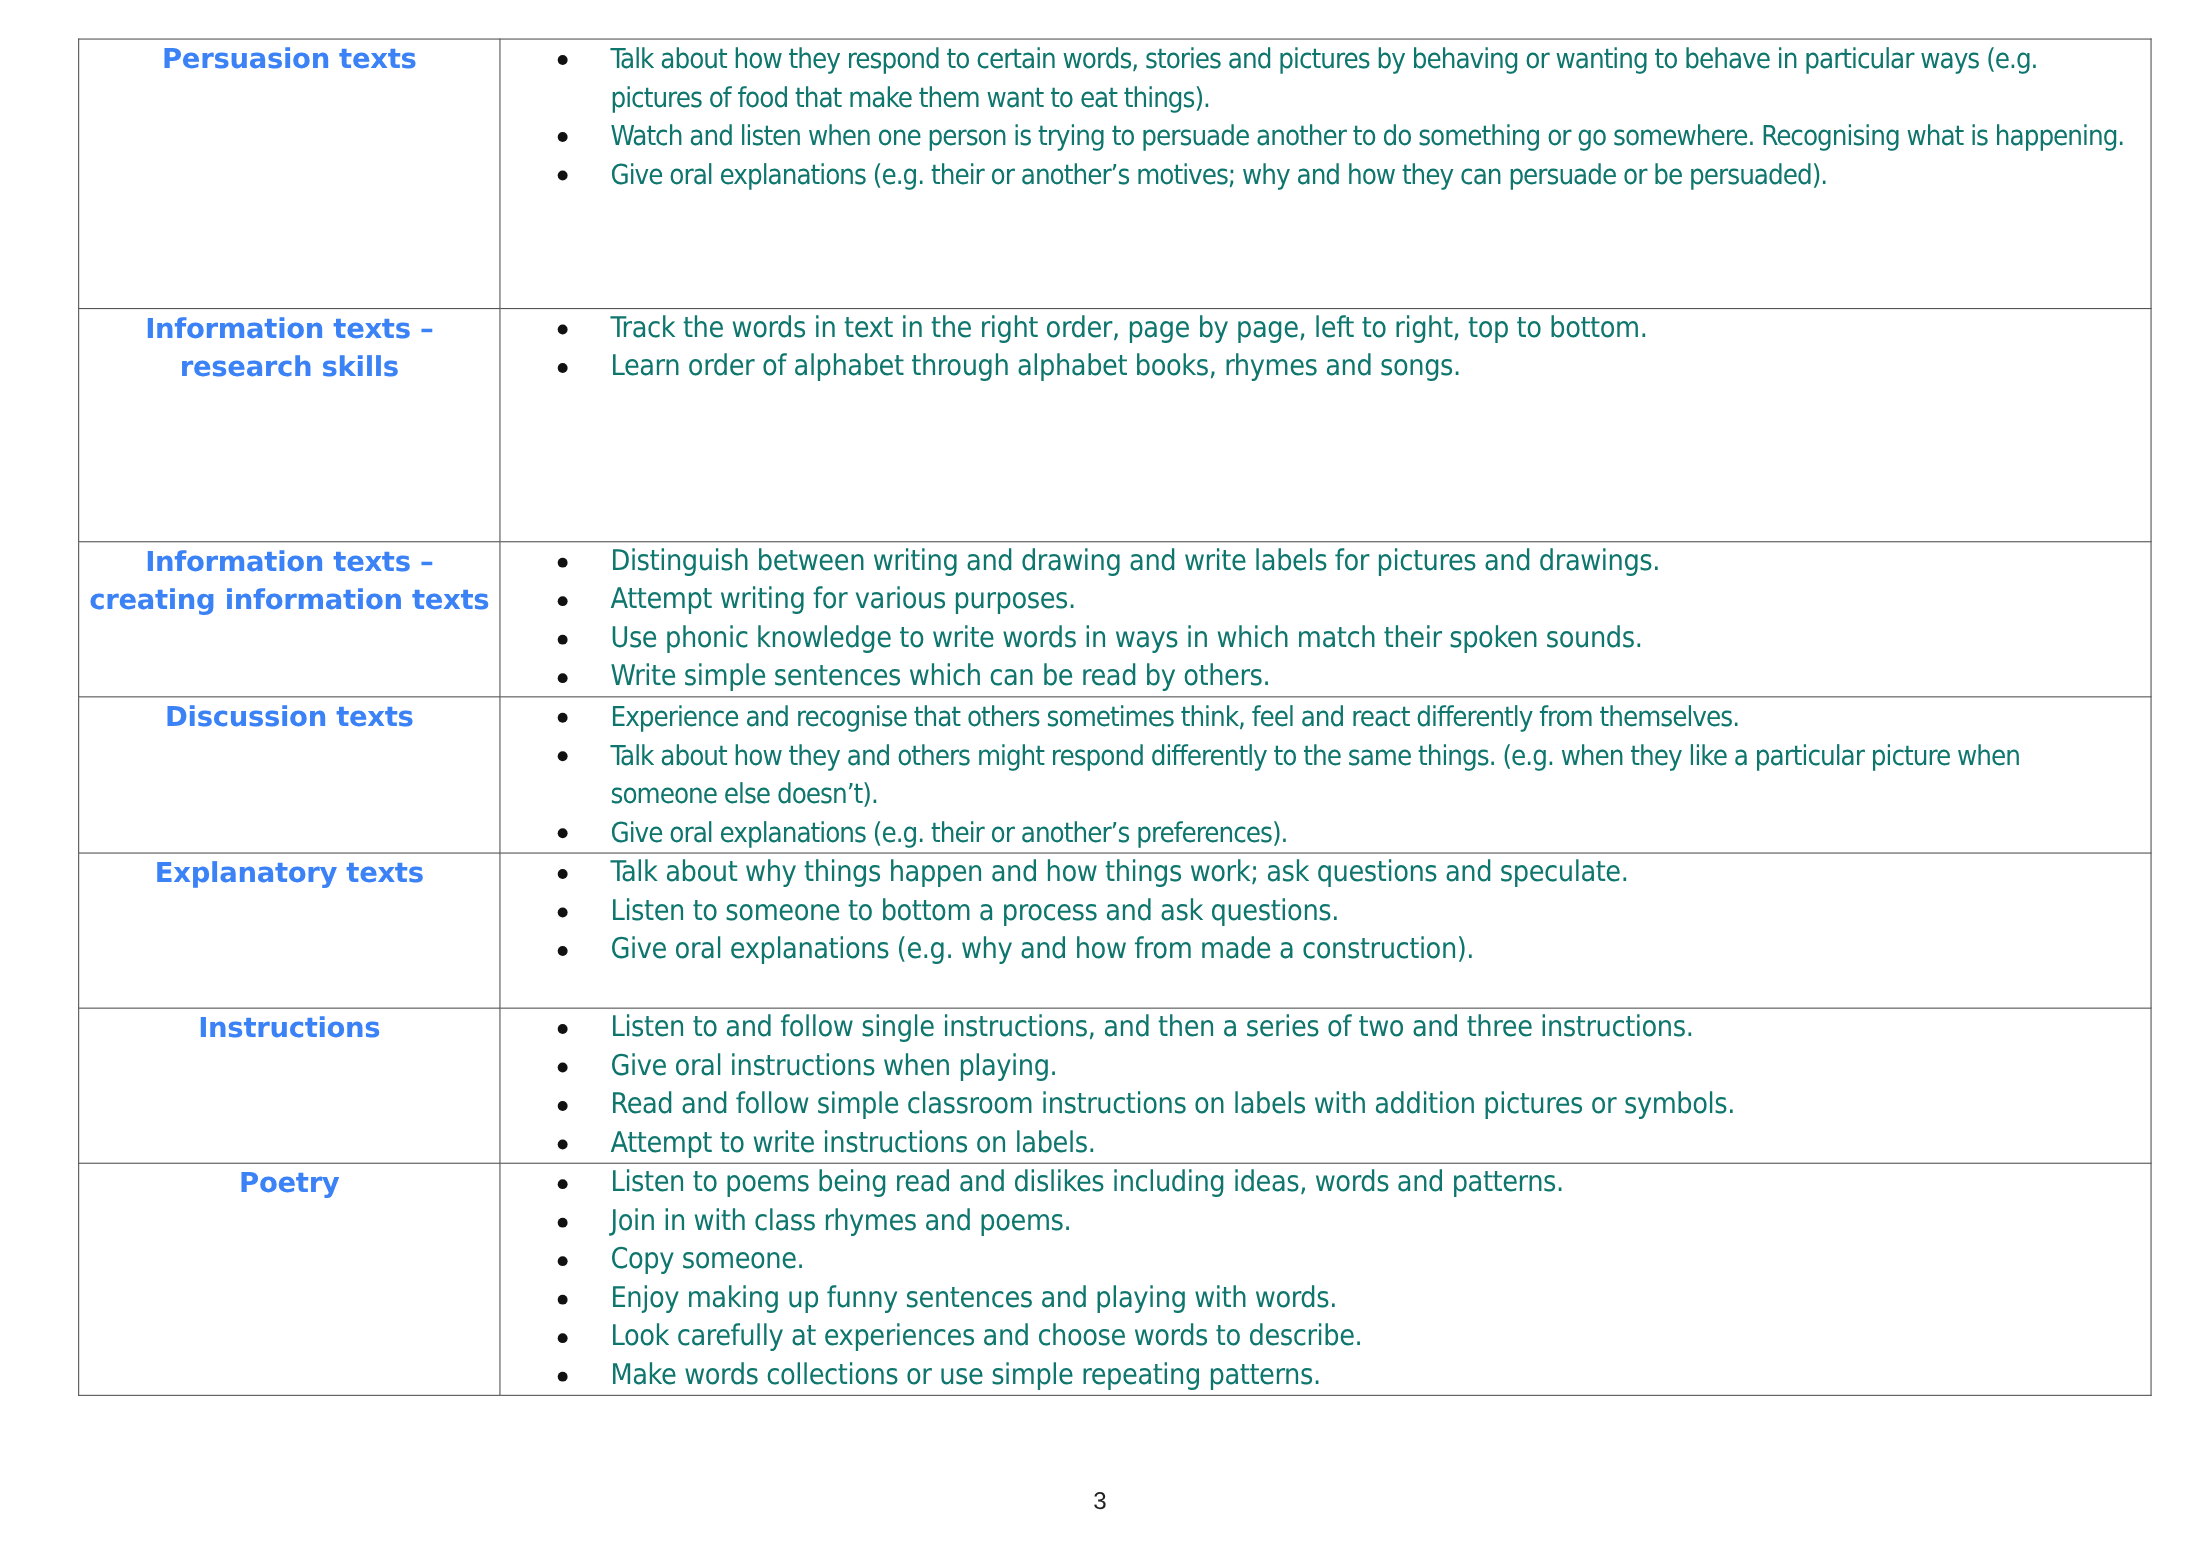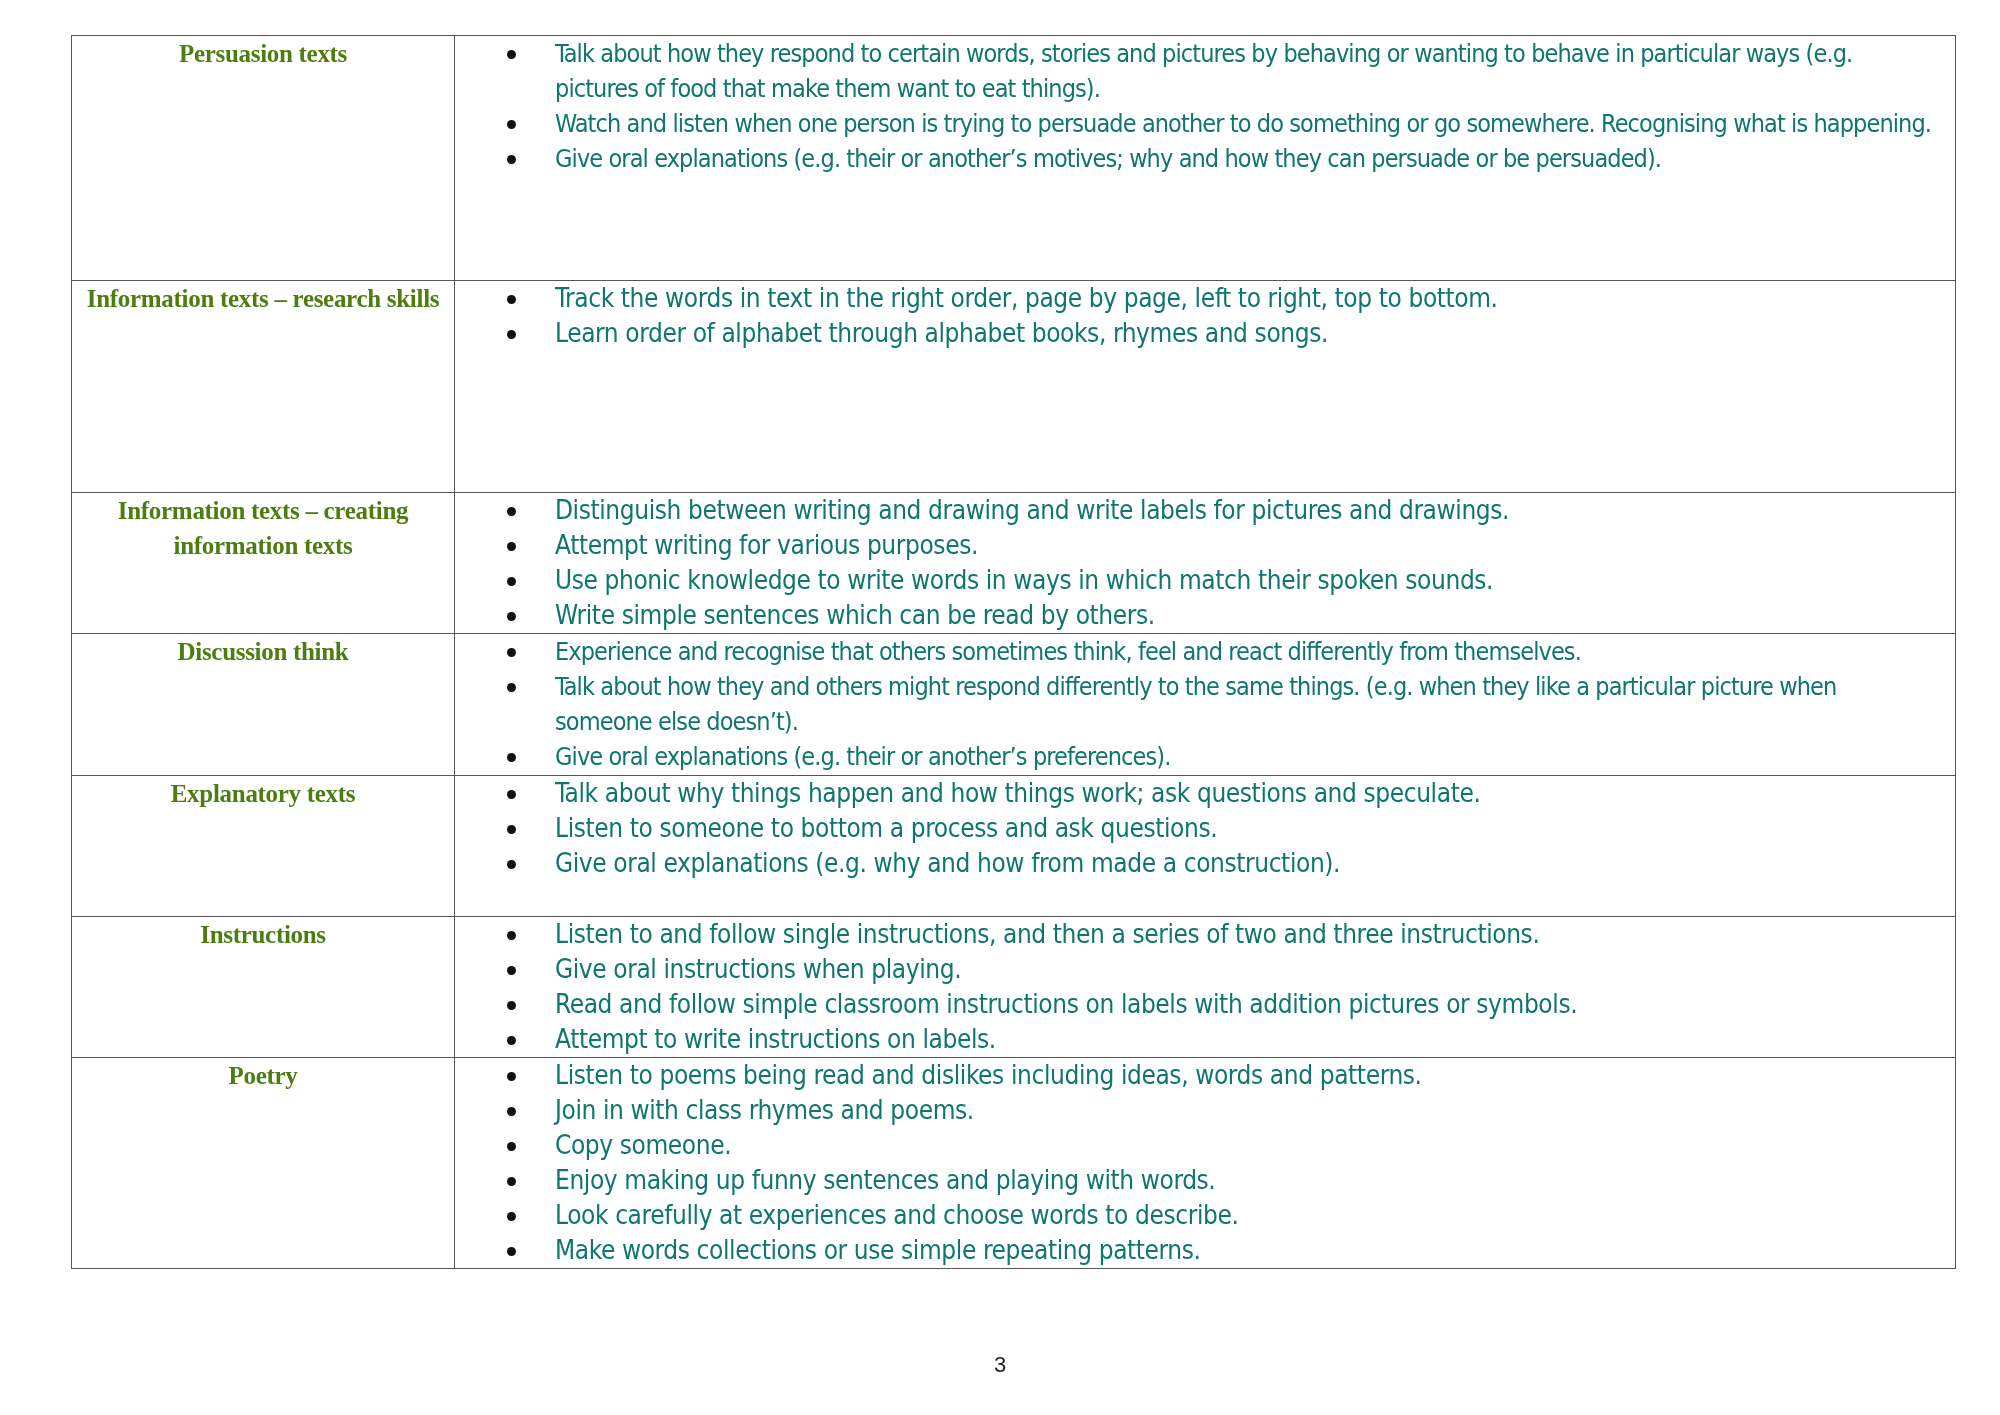--- a/index.html
+++ b/index.html
@@ -4,21 +4,21 @@
 <style>
   html, body { margin: 0; padding: 0; background: #ffffff; }
   body { width: 2000px; height: 1415px; position: relative; overflow: hidden;
          font-family: "DejaVu Sans", "Liberation Sans", sans-serif; color: #1a1a1a; }
   .page-table { position: absolute; left: 71px; top: 35px; width: 1884px;
                 border-collapse: collapse; table-layout: fixed; }
   .page-table td { border: 1.6px solid #555; vertical-align: top; padding: 0; }
   .col-label { width: 383px; }
   .col-desc { width: 1501px; }
   .label-cell { text-align: center; font-weight: bold; font-size: 25px; line-height: 35px;
-                padding-top: 1px; color: #4d7c0f; letter-spacing: -0.3px; font-family: Liberation Serif, serif; }
+                padding-top: 1px; color: #3b82f6; letter-spacing: -0.3px; }
   .desc-cell ul { list-style: none; margin: 0; padding: 0 0 0 0; }
   .desc-cell li { position: relative; padding-left: 100px; padding-right: 16px;
                   font-size: 26px; line-height: 35px; color: #0f766e; letter-spacing: -0.4px;
                   font-family: "DejaVu Sans", sans-serif; font-stretch: condensed; }
   .desc-cell li .bullet { position: absolute; left: 52px; top: 14px; width: 9px; height: 9px;
                           border-radius: 50%; background: #111; }
   .r1 { height: 245px; } .r2 { height: 212px; } .r3 { height: 136px; margin-top: 41px; }
   .r4 { height: 142px; } .r5 { height: 141px; } .r6 { height: 140px; margin-top: 28px; } .r7 { height: 208px; margin-top: 24px; }
   .page-number { position: absolute; left: 0; width: 2000px; top: 1352px; text-align: center;
                  font-family: "Liberation Sans", sans-serif; font-size: 22px; color: #222; }
@@ -64,21 +64,21 @@
         <ul>
           <li><span class="bullet"></span><span>Distinguish between writing and drawing and write labels for pictures and drawings.</span></li>
           <li><span class="bullet"></span><span>Attempt writing for various purposes.</span></li>
           <li><span class="bullet"></span><span>Use phonic knowledge to write words in ways in which match their spoken sounds.</span></li>
           <li><span class="bullet"></span><span>Write simple sentences which can be read by others.</span></li>
         </ul>
       </td>
     </tr>
     <tr class="r4">
       <td class="label-cell">
-        <span>Discussion think</span>
+        <span>Discussion texts</span>
       </td>
       <td class="desc-cell narrow">
         <ul>
           <li><span class="bullet"></span><span>Experience and recognise that others sometimes think, feel and react differently from themselves.</span></li>
           <li><span class="bullet"></span><span>Talk about how they and others might respond differently to the same things. (e.g. when they like a particular picture when someone else doesn’t).</span></li>
           <li><span class="bullet"></span><span>Give oral explanations (e.g. their or another’s preferences).</span></li>
         </ul>
       </td>
     </tr>
     <tr class="r5">

